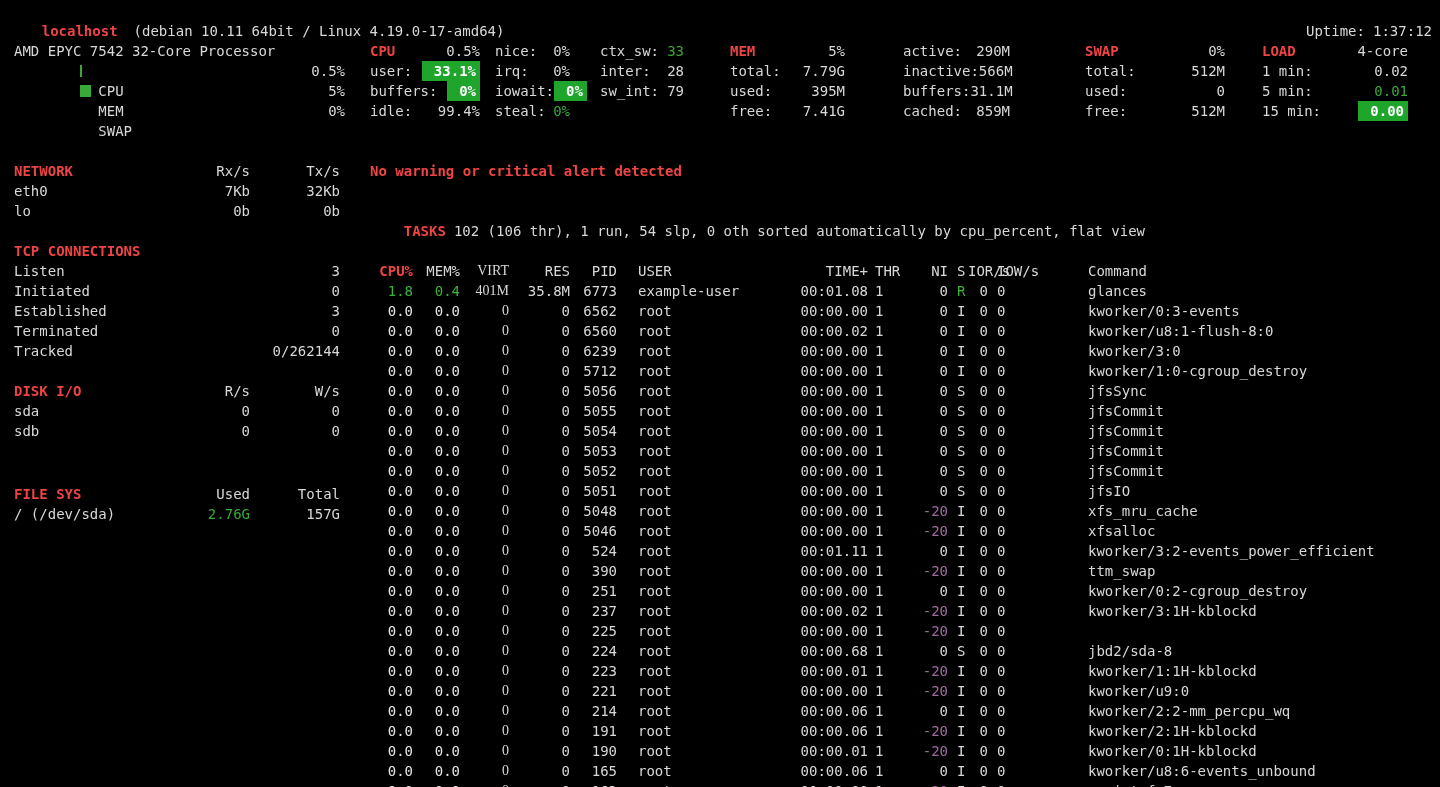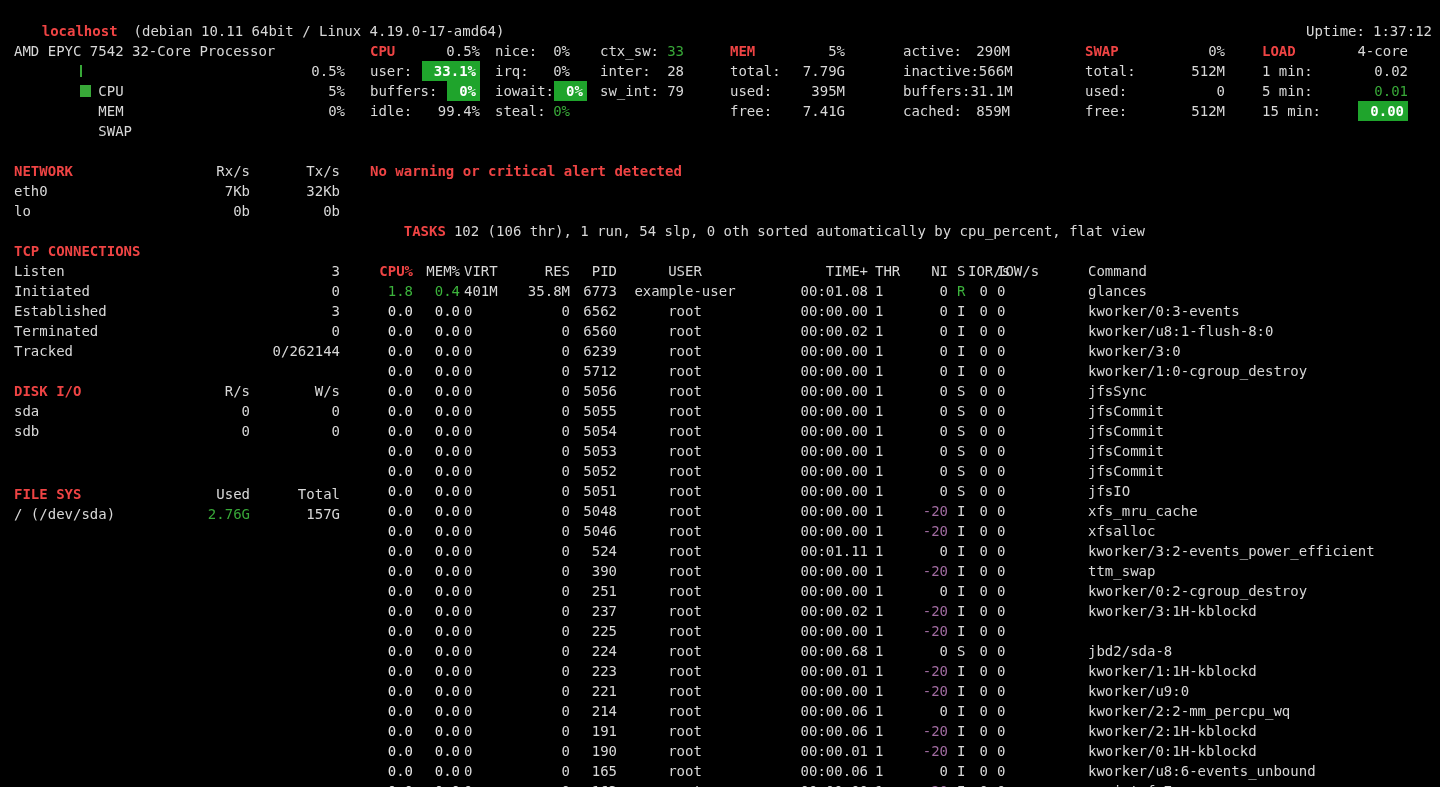--- a/index.html
+++ b/index.html
@@ -24,24 +24,24 @@
   
   .lrow{height:20px;display:flex;white-space:pre;align-items:flex-end;}
   .lrow .grow{flex:1;}
   .lrow .cc{width:90px;text-align:right;}
   
   .ptable{position:absolute;left:370px;top:261px;width:1070px;}
   .trow{position:relative;height:20px;white-space:pre;}
   .trow span{position:absolute;top:0;height:20px;}
   .col-cpu{left:0;width:43px;text-align:right;}
   .col-mem{left:47px;width:43px;text-align:right;}
-  .col-virt{left:94px;width:53px;text-align:left;}
+  .col-virt{left:86px;width:53px;text-align:right;font-family:Liberation Serif, serif;}
   .col-res{left:151px;width:49px;text-align:right;}
   .col-pid{left:204px;width:43px;text-align:right;}
-  .col-user{left:255px;width:120px;text-align:center;}
+  .col-user{left:268px;width:120px;}
   .col-time{left:378px;width:120px;text-align:right;}
   .col-thr{left:505px;width:26px;}
   .col-ni{left:540px;width:38px;text-align:right;}
   .col-s{left:587px;width:12px;}
   .col-ior{left:598px;width:20px;text-align:right;}
   .col-iow{left:627px;width:26px;}
   .col-cmd{left:718px;width:352px;}
   .g{color:#3cb43c;}
   .dim{color:#e5e5e5;}
   .purple{color:#a06ba0;}

